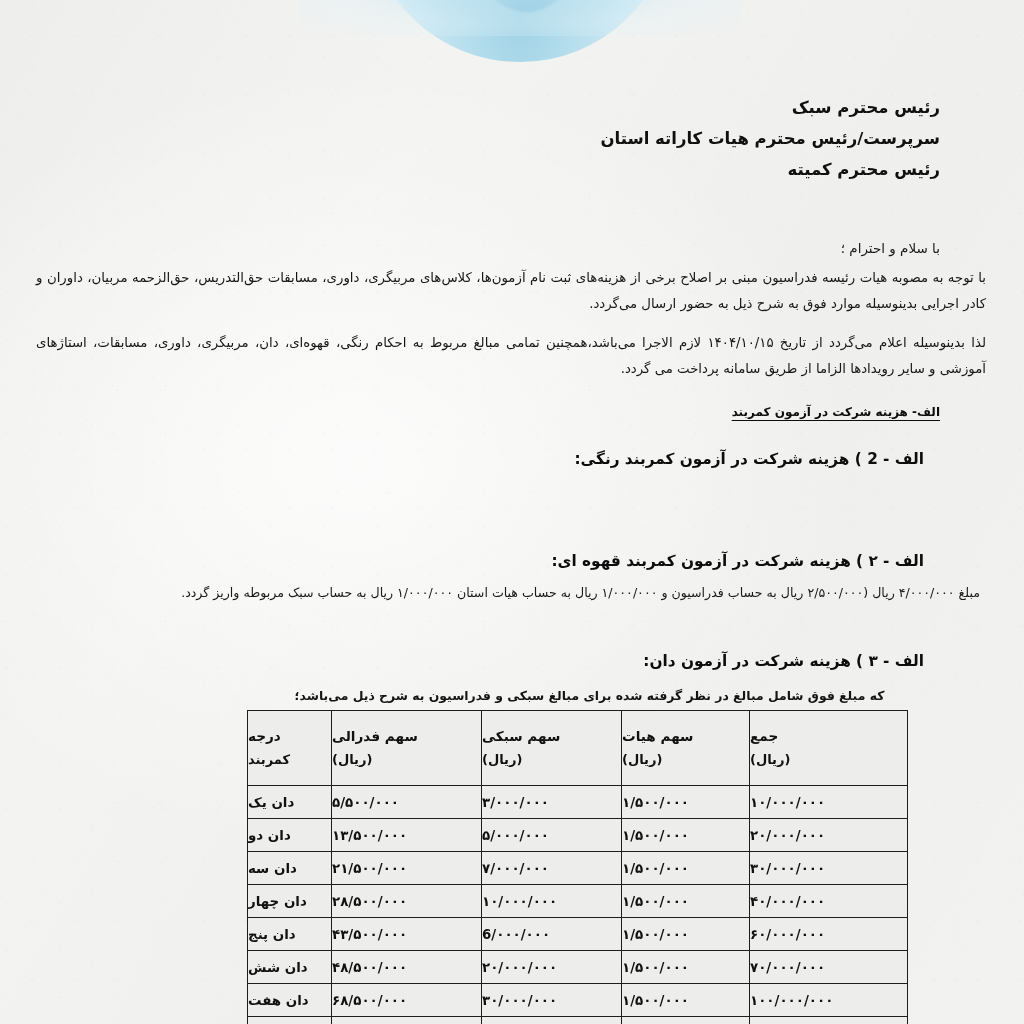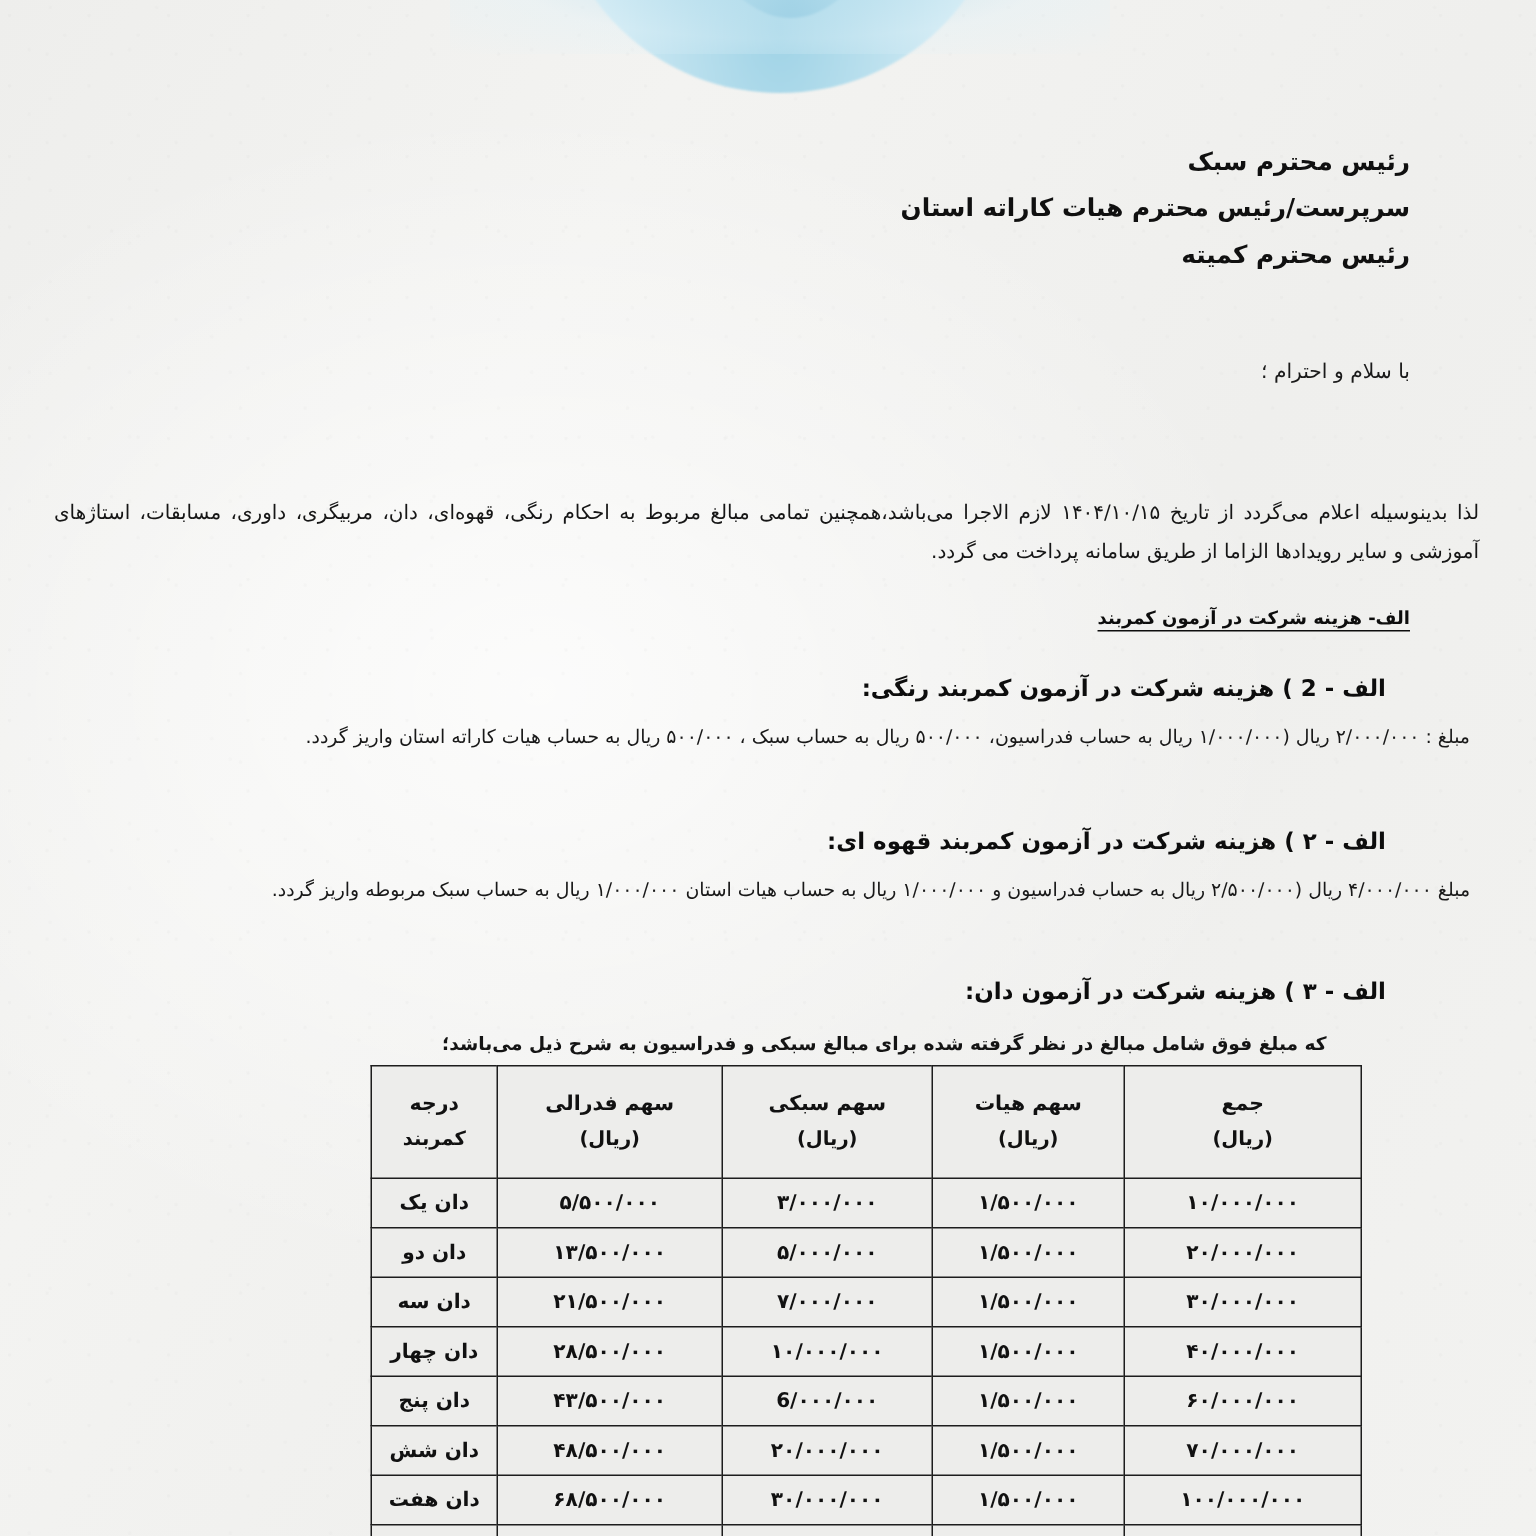--- a/index.html
+++ b/index.html
@@ -171,21 +171,21 @@
   table.fee-table {
     width: 660px;
     border-collapse: collapse;
     table-layout: fixed;
     background: #ededeb;
     direction: rtl;
   }
   table.fee-table th,
   table.fee-table td {
     border: 1.9px solid #1d1d1d;
-    text-align: center;
+    text-align: left;
     color: #111111;
     padding: 0;
   }
   table.fee-table th {
     height: 74px;
     font-size: 13.6px;
     font-weight: bold;
     line-height: 21px;
     vertical-align: middle;
   }
@@ -230,26 +230,26 @@
   <div id="content">
 
     <div class="addressees">
       <div class="addressee-line">رئیس محترم سبک</div>
       <div class="addressee-line">سرپرست/رئیس محترم هیات کاراته استان</div>
       <div class="addressee-line">رئیس محترم کمیته</div>
     </div>
 
     <div class="greeting">با سلام  و احترام ؛</div>
 
+    <div class="para" id="para-1">با توجه به مصوبه هیات رئیسه فدراسیون مبنی بر اصلاح برخی از هزینه‌های ثبت نام آزمون‌ها، کلاس‌های مربیگری، داوری، مسابقات حق‌التدریس، حق‌الزحمه مربیان، داوران و کادر اجرایی بدینوسیله موارد فوق به شرح ذیل به حضور ارسال می‌گردد.</div>
     <div class="para" id="para-2">لذا بدینوسیله اعلام می‌گردد از تاریخ ۱۴۰۴/۱۰/۱۵ لازم الاجرا می‌باشد،همچنین تمامی مبالغ مربوط به احکام رنگی، قهوه‌ای، دان، مربیگری، داوری، مسابقات، استاژهای آموزشی و سایر رویدادها الزاما از طریق سامانه پرداخت می گردد.</div>
 
     <div class="head-a">الف- هزینه شرکت در آزمون کمربند</div>
 
     <div class="subhead" id="head-a1">الف - 2 ) هزینه شرکت در آزمون کمربند رنگی:</div>
-    <div class="amount-para" id="amount-1">مبلغ : ۲/۰۰۰/۰۰۰ ریال (۱/۰۰۰/۰۰۰ ریال به حساب فدراسیون، ۵۰۰/۰۰۰ ریال به حساب سبک ،   ۵۰۰/۰۰۰ ریال به حساب هیات کاراته استان واریز گردد.</div>
 
     <div class="subhead" id="head-a2">الف - ۲ ) هزینه شرکت در آزمون کمربند قهوه ای:</div>
     <div class="amount-para" id="amount-2">مبلغ ۴/۰۰۰/۰۰۰ ریال (۲/۵۰۰/۰۰۰ ریال به حساب فدراسیون و ۱/۰۰۰/۰۰۰ ریال به حساب هیات استان   ۱/۰۰۰/۰۰۰ ریال به حساب سبک مربوطه واریز گردد.</div>
 
     <div class="subhead" id="head-a3">الف - ۳ ) هزینه شرکت در آزمون دان:</div>
     <div class="table-note">که مبلغ فوق شامل مبالغ در نظر گرفته شده برای مبالغ سبکی و فدراسیون به شرح ذیل می‌باشد؛</div>
 
     <div id="fee-table-wrap">
       <table class="fee-table">
         <colgroup>

